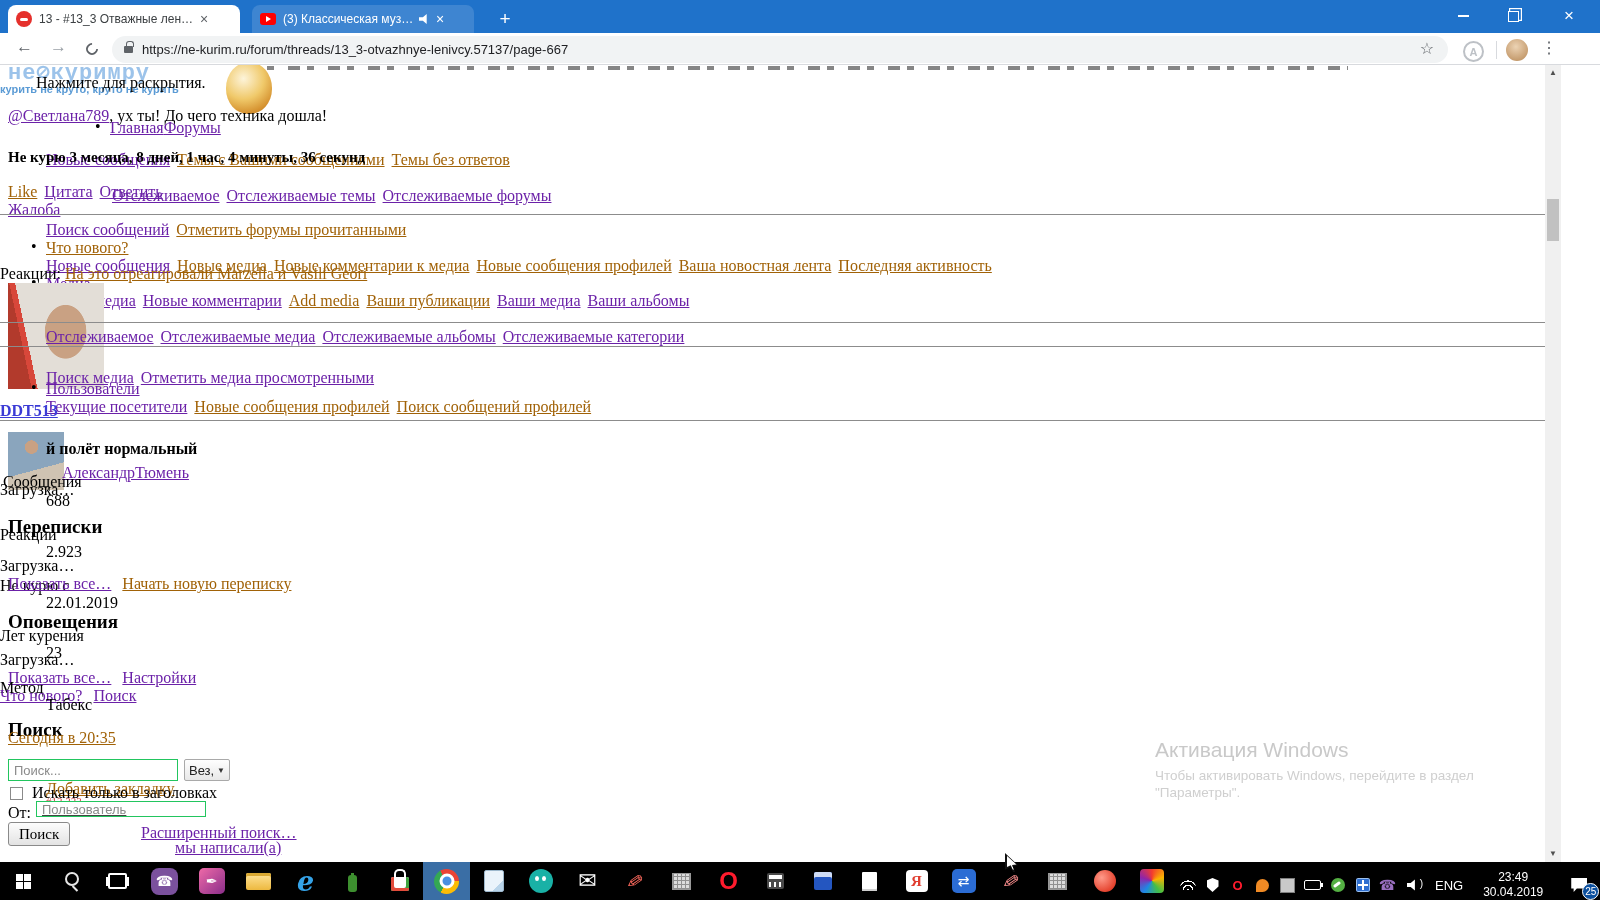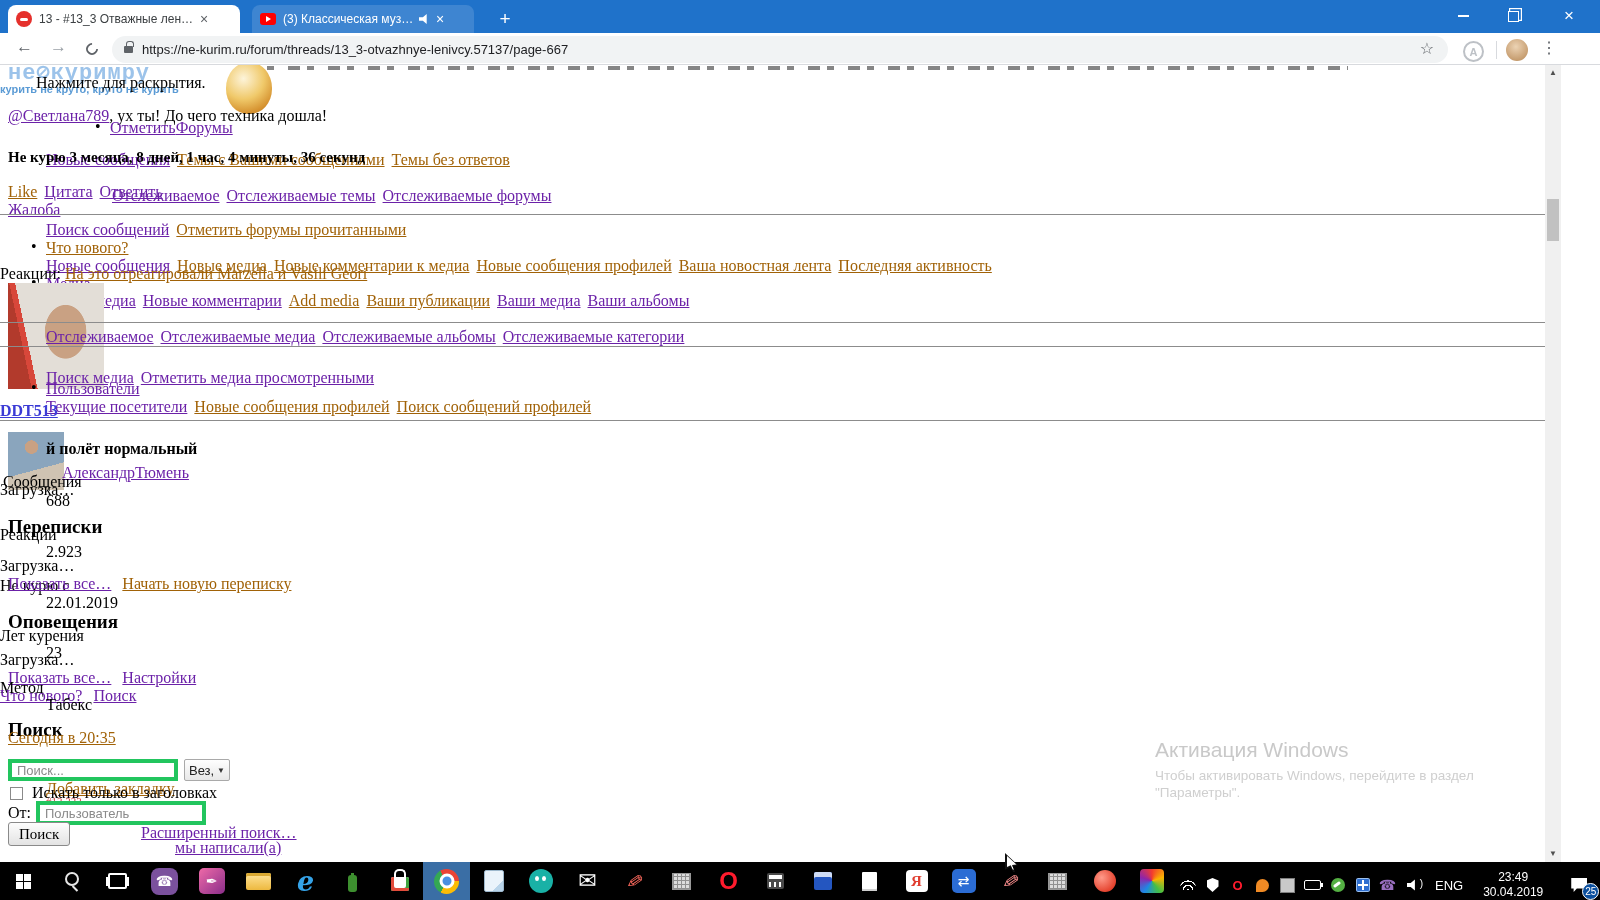--- a/index.html
+++ b/index.html
@@ -61,21 +61,21 @@
          background:radial-gradient(circle at 38% 32%, #fdf4da, #f0c96a 45%, #d69331 75%, #a96a14); }
   .smoke-counter { font-weight:bold; font-size:15px; }
   .avatar1 { position:absolute; left:8px; top:218px; width:96px; height:106px;
              background: radial-gradient(34px 44px at 60% 46%, #c9a183 0 60%, transparent 62%),
                          linear-gradient(78deg, #b23a2c 0 20%, #d8473a 20% 25%, #e3ded7 25%); }
   .avatar2 { position:absolute; left:8px; top:367px; width:56px; height:58px;
              background: radial-gradient(11px 11px at 42% 26%, #c9a183 0 60%, transparent 62%),
                          linear-gradient(165deg, #8aa5bd 0 62%, #cfc3b2 62%),
                          linear-gradient(to right, transparent 82%, #8a6a4a 82%); }
   .username-big { font-weight:bold; font-size:16px; color:#3b3bd6; text-decoration:underline; }
-  input.txt { height:22px; border:4px solid #22c55e; font-family:"Liberation Sans",sans-serif; font-size:13px; padding:0 5px; color:#444; background:#fff; }
+  input.txt { height:22px; border:1px solid #22c55e; font-family:"Liberation Sans",sans-serif; font-size:13px; padding:0 5px; color:#444; background:#fff; }
   input.txt::placeholder { color:#8a8a8a; }
   .select { display:inline-flex; align-items:center; justify-content:space-between; width:46px; height:22px; border:1px solid #a9a9a9; border-radius:2px; background:linear-gradient(#fefefe,#e8e8e8); font-family:"Liberation Sans",sans-serif; font-size:13px; padding:0 4px; color:#222; }
   .select .arr { font-size:8px; color:#333; }
   .cb { display:inline-block; width:13px; height:13px; border:1px solid #8a8a8a; background:#fff; vertical-align:-2px; }
   .btn { display:inline-block; height:24px; padding:0 10px; border:1px solid #8a8a8a; border-radius:3px; background:linear-gradient(#fdfdfd,#e3e3e3); font-family:"Liberation Serif",serif; font-size:15px; }
   .post-no { color:#cc4444; font-size:11px; }
 
   
   .watermark { position:absolute; left:1155px; top:738px; color:#c9c9c9; font-family:"Liberation Sans",sans-serif; }
   .wm-title { font-size:21px; }
@@ -201,21 +201,21 @@
     <div class="logo-title">не⊘куримру</div>
     <div class="logo-tag">курить не круто, круто не курить</div>
     <div class="egg"></div>
     <div class="abs" style="left:36px;top:9px;">Нажмите для раскрытия.</div>
 
     <div class="abs" style="left:8px;top:42px;">
       <a class="lnk visited">@Светлана789</a><span>, ух ты! До чего техника дошла!</span>
     </div>
 
     <div class="abs row" style="left:110px;top:54px;">
-      <span class="li" style="position:relative;"><a class="lnk visited">Отметить</a><a class="lnk visited">Форумы</a></span>
+      <span class="li" style="position:relative;"><a class="lnk visited">Главная</a><a class="lnk visited">Форумы</a></span>
     </div>
 
     <div class="abs row" style="left:46px;top:86px;"><a class="lnk visited">Новые сообщения</a><a class="lnk">Темы с Вашими сообщениями</a><a class="lnk">Темы без ответов</a></div>
     <div class="abs smoke-counter" style="left:8px;top:84px;">Не курю 3 месяца, 8 дней, 1 час, 4 минуты, 36 секунд</div>
 
     <div class="abs row" style="left:112px;top:122px;"><a class="lnk visited">Отслеживаемое</a><a class="lnk visited">Отслеживаемые темы</a><a class="lnk visited">Отслеживаемые форумы</a></div>
     <div class="abs row" style="left:8px;top:118px;"><a class="lnk">Like</a><a class="lnk visited">Цитата</a><a class="lnk visited">Ответить</a></div>
     <div class="abs" style="left:8px;top:136px;"><a class="lnk visited">Жалоба</a></div>
 
     <div class="hr" style="top:149px;"></div>
@@ -290,21 +290,21 @@
     </div>
 
     <div class="abs" style="left:46px;top:715px;"><a class="lnk">Добавить закладку</a></div>
     <div class="abs" style="left:10px;top:719px;">
       <span class="cb"></span>
       <span style="margin-left:5px;">Искать только в заголовках</span>
     </div>
     <div class="abs post-no" style="left:46px;top:730px;">#13.333</div>
 
     <div class="abs" style="left:8px;top:739px;">От:</div>
-    <input class="txt abs" style="left: 36px; top: 736px; width: 170px; height: 24px;" placeholder="Пользователь">
+    <input class="txt abs" style="left: 36px; top: 736px; width: 170px; height: 16px; text-decoration: underline;" placeholder="Пользователь">
 
     <button class="btn abs" style="left:8px;top:757px;">Поиск</button>
     <div class="abs" style="left:141px;top:759px;"><a class="lnk visited">Расширенный поиск…</a></div>
     <div class="abs" style="left:175px;top:774px;"><a class="lnk visited">мы написали(а)</a></div>
 
     <div class="watermark" style="left:1155px;top:673px;">
       <div class="wm-title">Активация Windows</div>
       <div class="wm-line">Чтобы активировать Windows, перейдите в раздел</div>
       <div class="wm-line" style="margin-top:2px;">"Параметры".</div>
     </div>

